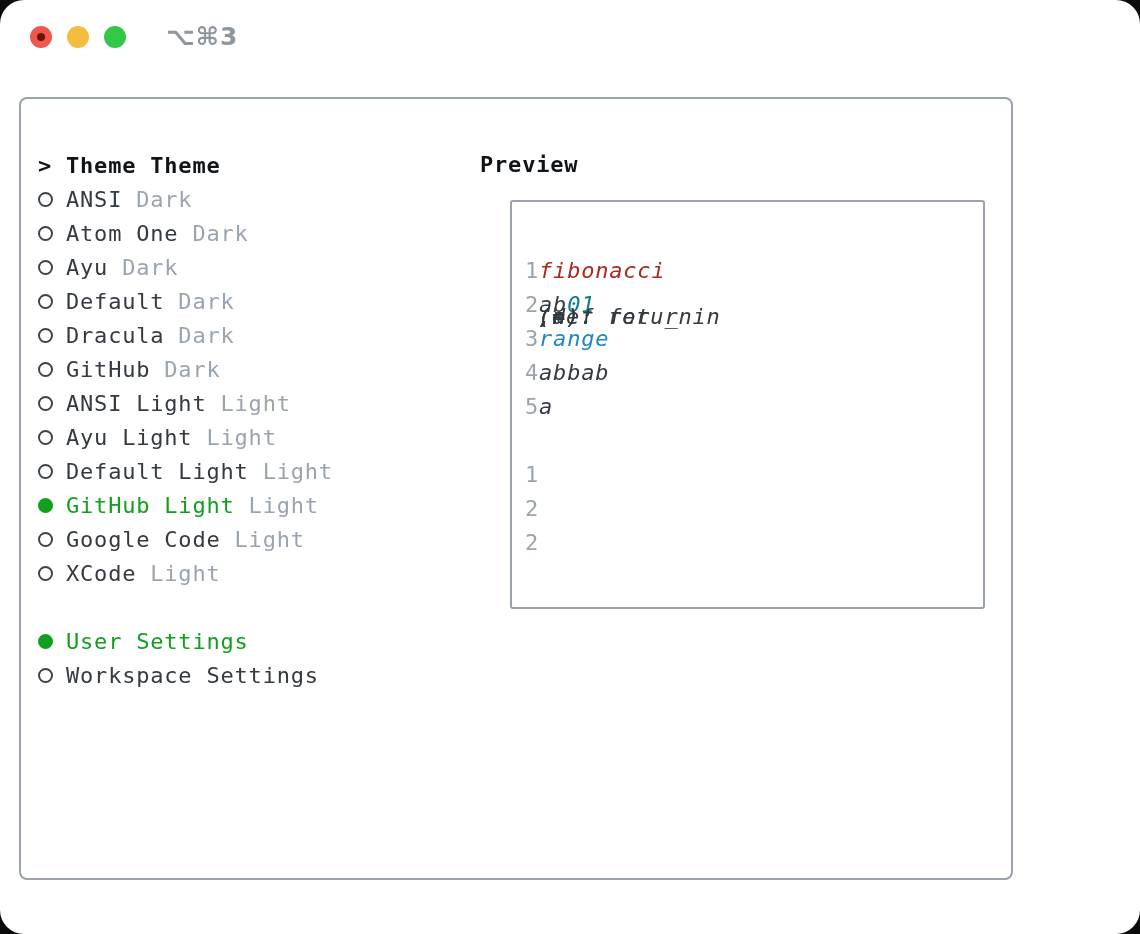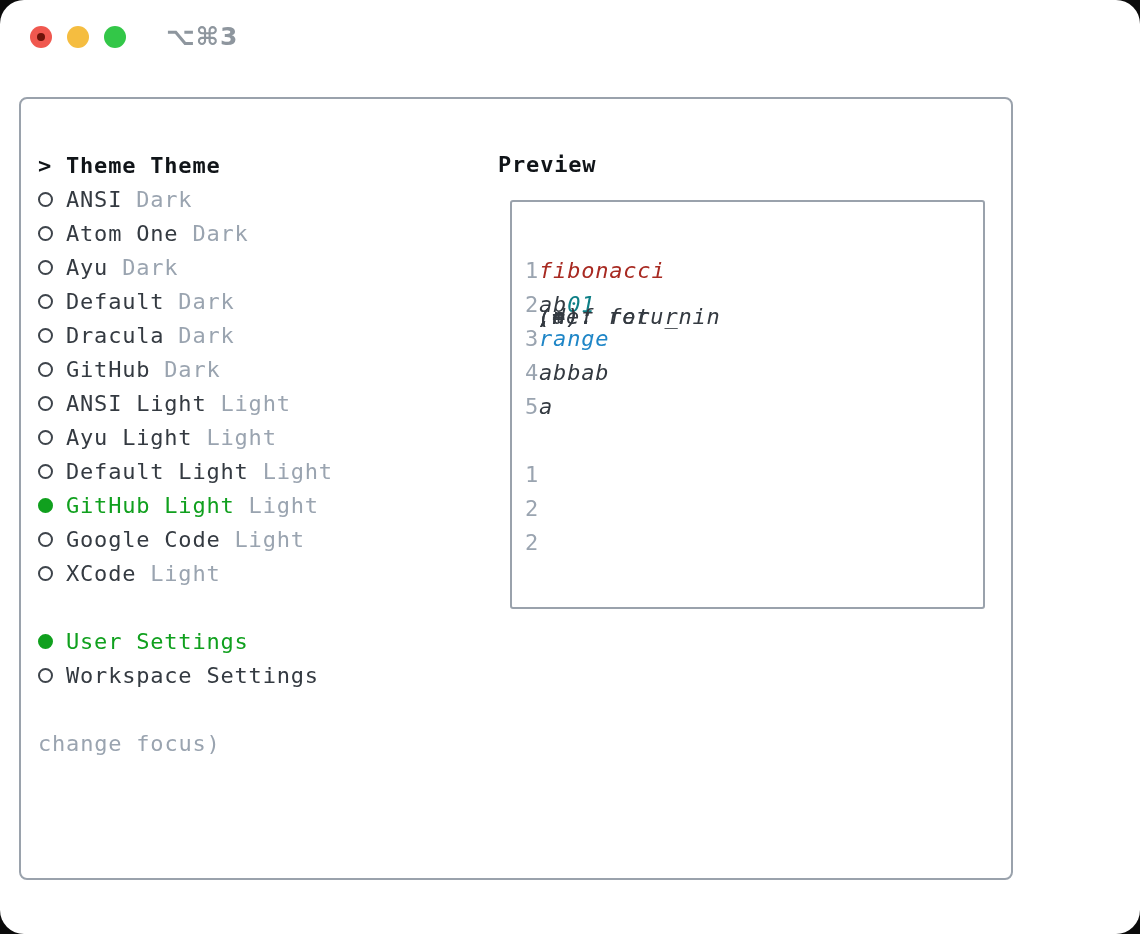--- a/index.html
+++ b/index.html
@@ -32,21 +32,21 @@
   .bullet-col{flex:0 0 28px;display:flex;align-items:center;}
   .bullet{width:15px;height:15px;box-sizing:border-box;border:2px solid #3e444b;border-radius:50%;}
   .bullet.on{background:var(--sel-green);border-color:var(--sel-green);}
   .hdr{font-weight:bold;color:var(--black);}
   .name{color:var(--text);}
   .name.on{color:var(--sel-green);}
   .variant{color:var(--muted);}
   .hint{color:var(--muted);}
 
   
-  .preview-header{position:absolute;left:498px;top:148px;height:34px;line-height:34px;
+  .preview-header{position:absolute;left:480px;top:148px;height:34px;line-height:34px;
     font-weight:bold;color:var(--black);}
   .preview-box{position:absolute;left:510px;top:200px;width:475px;height:409px;box-sizing:border-box;
     border:2px solid var(--border);border-radius:3px;background:#fff;}
   .code{position:absolute;left:13px;top:51px;}
   .crow{height:34px;display:flex;align-items:center;white-space:pre;}
   .ln{color:var(--muted);white-space:pre;}
   .seg{white-space:pre;font-style:italic;}
   .seg.code{color:var(--text);}
   .seg.func{color:var(--func-red);}
   .seg.var{color:var(--text);font-style:italic;}
@@ -91,21 +91,20 @@
           <div class="row"><span class="bullet-col"><span class="bullet on"></span></span><span class="name on">GitHub Light</span><span class="variant"> Light</span></div>
           <div class="row"><span class="bullet-col"><span class="bullet"></span></span><span class="name">Google Code</span><span class="variant"> Light</span></div>
           <div class="row"><span class="bullet-col"><span class="bullet"></span></span><span class="name">XCode</span><span class="variant"> Light</span></div>
         </div>
       <div class="row"></div>
       <div id="apply-rows">
           <div class="row"><span class="bullet-col"><span class="bullet on"></span></span><span class="name on">User Settings</span></div>
           <div class="row"><span class="bullet-col"><span class="bullet"></span></span><span class="name">Workspace Settings</span></div>
         </div>
       <div class="row"></div>
-      <div class="row hint">change focus)</div>
     </div>
 
     <div class="preview-header mono">Preview</div>
     <div class="preview-box">
       <div class="code mono" id="code-rows">
           <div class="crow"><span class="ln">1</span><span class="seg code"> def </span><span class="seg func">fibonacci</span><span class="seg code">(n):</span></div>
           <div class="crow"><span class="ln">2</span><span class="seg code">     </span><span class="seg var">a</span><span class="seg code">, </span><span class="seg var">b</span><span class="seg code"> = </span><span class="seg num">0</span><span class="seg code">, </span><span class="seg num">1</span></div>
           <div class="crow"><span class="ln">3</span><span class="seg code">     for _ in </span><span class="seg builtin">range</span><span class="seg code">(n):</span></div>
           <div class="crow"><span class="ln">4</span><span class="seg code">         </span><span class="seg var">a</span><span class="seg code">, </span><span class="seg var">b</span><span class="seg code"> = </span><span class="seg var">b</span><span class="seg code">, </span><span class="seg var">a</span><span class="seg code"> + </span><span class="seg var">b</span></div>
           <div class="crow"><span class="ln">5</span><span class="seg code">     return </span><span class="seg var">a</span></div>

